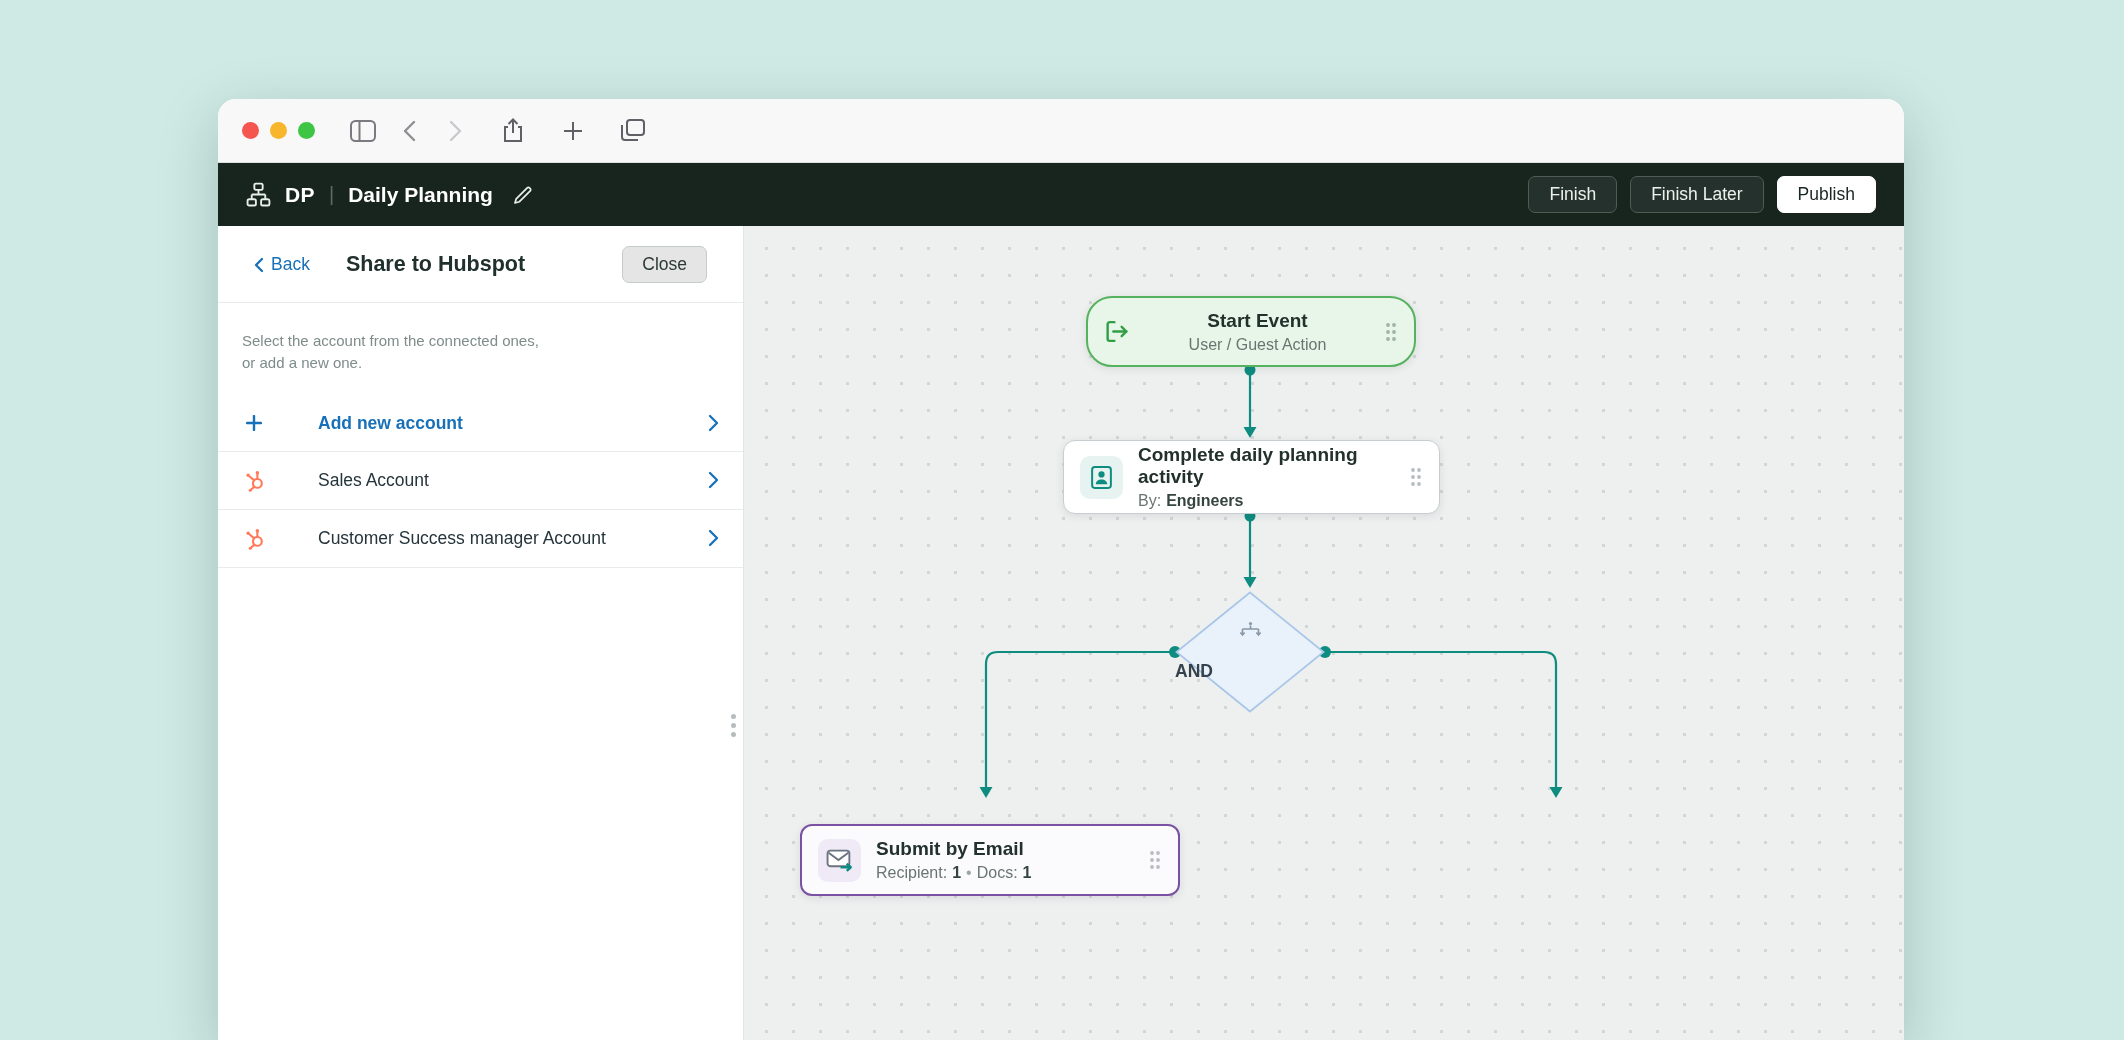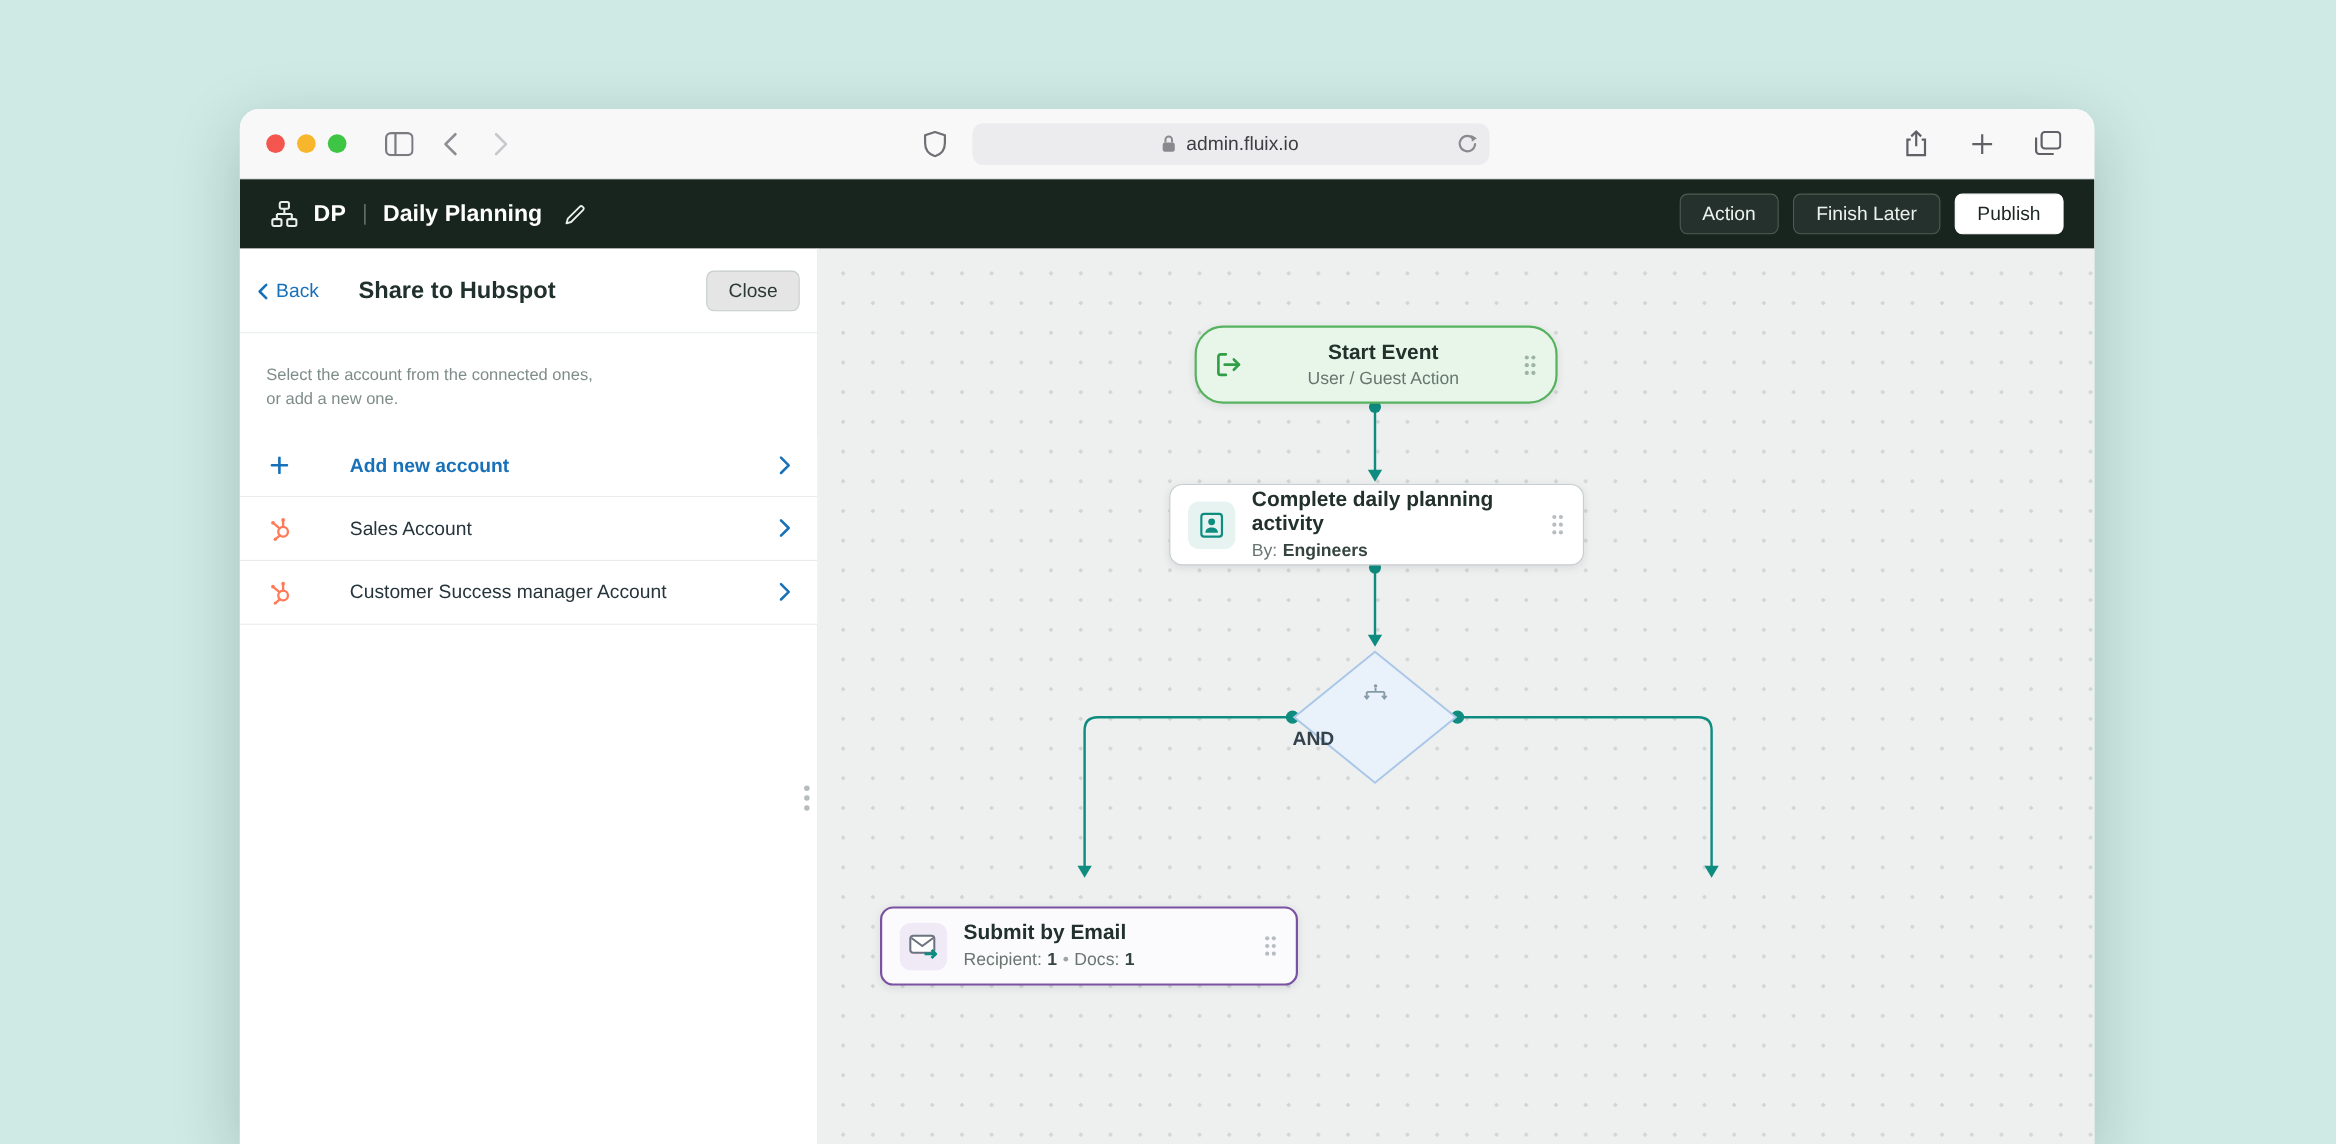--- a/index.html
+++ b/index.html
@@ -56,21 +56,21 @@
     font-family: inherit; cursor: pointer;
   }
   .hdr-btn.ghost { background: rgba(255,255,255,.06); border: 1px solid #4e5c55; color: #edf1ee; }
   .hdr-btn.primary { background: #fff; border: 1px solid #fff; color: #1b2822; font-weight: 500; }
 
   
   .content { flex: 1; display: flex; min-height: 0; position: relative; }
 
   
   .panel { width: 526px; background: #fff; border-right: 1px solid #e2e5e5; position: relative; flex: 0 0 auto; }
-  .panel-header { display: flex; align-items: center; padding: 20px 16px 19px; border-bottom: 1px solid #e8ebeb; }
+  .panel-header { display: flex; align-items: center; padding: 20px 36px 19px; border-bottom: 1px solid #e8ebeb; }
   .back-link { display: inline-flex; align-items: center; gap: 7px; color: #1871b8; font-size: 17.5px; font-weight: 500; cursor: pointer; }
   .panel-title { font-size: 21.5px; font-weight: 700; color: #20302c; margin-left: 36px; }
   .close-btn {
     margin-left: auto; height: 37px; padding: 0 19px; background: #e5e5e5;
     border: 1px solid #c6cccd; border-radius: 7px; font-size: 17.5px; color: #2c3a36;
     cursor: pointer; font-family: inherit;
   }
   .panel-desc { padding: 27px 24px 22px; color: #7e8c8a; font-size: 15px; line-height: 1.45; }
   .account-row {
     display: flex; align-items: center; gap: 15px; padding: 17px 24px;
@@ -141,42 +141,20 @@
       <svg width="13" height="22" viewBox="0 0 13 22">
           <polyline points="11,2 2,11 11,20" fill="none" stroke="#8e8e93" stroke-width="2.4" stroke-linecap="round" stroke-linejoin="round"></polyline>
         </svg>
     </span>
     <span class="chrome-icon">
       <svg width="13" height="22" viewBox="0 0 13 22">
           <polyline points="2,2 11,11 2,20" fill="none" stroke="#c9c9cd" stroke-width="2.4" stroke-linecap="round" stroke-linejoin="round"></polyline>
         </svg>
     </span>
 
-    <div class="chrome-center">
-      <span class="chrome-icon">
-        <svg width="20" height="24" viewBox="0 0 20 24">
-            <path d="M10 1 L19 4 V11 C19 17.5 15 21.5 10 23 C5 21.5 1 17.5 1 11 V4 Z" fill="none" stroke="#6f6f74" stroke-width="2"></path>
-          </svg>
-      </span>
-      <div class="urlbar">
-        <span style="display:inline-flex">
-          <svg width="13" height="17" viewBox="0 0 13 17">
-              <rect x="1" y="7.5" width="11" height="8.5" rx="2" fill="#8a8a8e"></rect>
-              <path d="M3.5 7.5 V5 a3 3 0 0 1 6 0 V7.5" fill="none" stroke="#8a8a8e" stroke-width="1.8"></path>
-            </svg>
-        </span>
-        <span>admin.fluix.io</span>
-        <span class="reload">
-          <svg width="18" height="18" viewBox="0 0 18 18">
-              <path d="M14.5 4.2 A7 7 0 1 0 16 9" fill="none" stroke="#8a8a8e" stroke-width="1.9" stroke-linecap="round"></path>
-              <polygon points="12.6,0.8 17.6,3.6 13,6.8" fill="#8a8a8e"></polygon>
-            </svg>
-        </span>
-      </div>
-    </div>
 
     <div class="chrome-right">
       <span class="chrome-icon">
         <svg width="20" height="25" viewBox="0 0 20 25">
             <path d="M5 9 H2 V23 H18 V9 H15" fill="none" stroke="#606066" stroke-width="2"></path>
             <line x1="10" y1="2" x2="10" y2="15" stroke="#606066" stroke-width="2"></line>
             <polyline points="5.5,6 10,1.5 14.5,6" fill="none" stroke="#606066" stroke-width="2"></polyline>
           </svg>
       </span>
       <span class="chrome-icon">
@@ -207,21 +185,21 @@
       <span class="initials">DP</span>
       <span class="divider">|</span>
       <span class="title">Daily Planning</span>
       <span class="edit">
         <svg width="20" height="20" viewBox="0 0 20 20">
             <path d="M2 18 L3.2 13.8 L14.2 2.8 a1.6 1.6 0 0 1 2.3 0 l0.7 0.7 a1.6 1.6 0 0 1 0 2.3 L6.2 16.8 Z" fill="none" stroke="#e9efec" stroke-width="1.7" stroke-linejoin="round"></path>
           </svg>
       </span>
     </div>
     <div class="hdr-buttons">
-      <button class="hdr-btn ghost">Action</button>
+      <button class="hdr-btn ghost">Finish</button>
       <button class="hdr-btn ghost">Finish Later</button>
       <button class="hdr-btn primary">Publish</button>
     </div>
   </div>
 
   <div class="content">
 
     <aside class="panel">
       <div class="panel-header">
         <span class="back-link">

